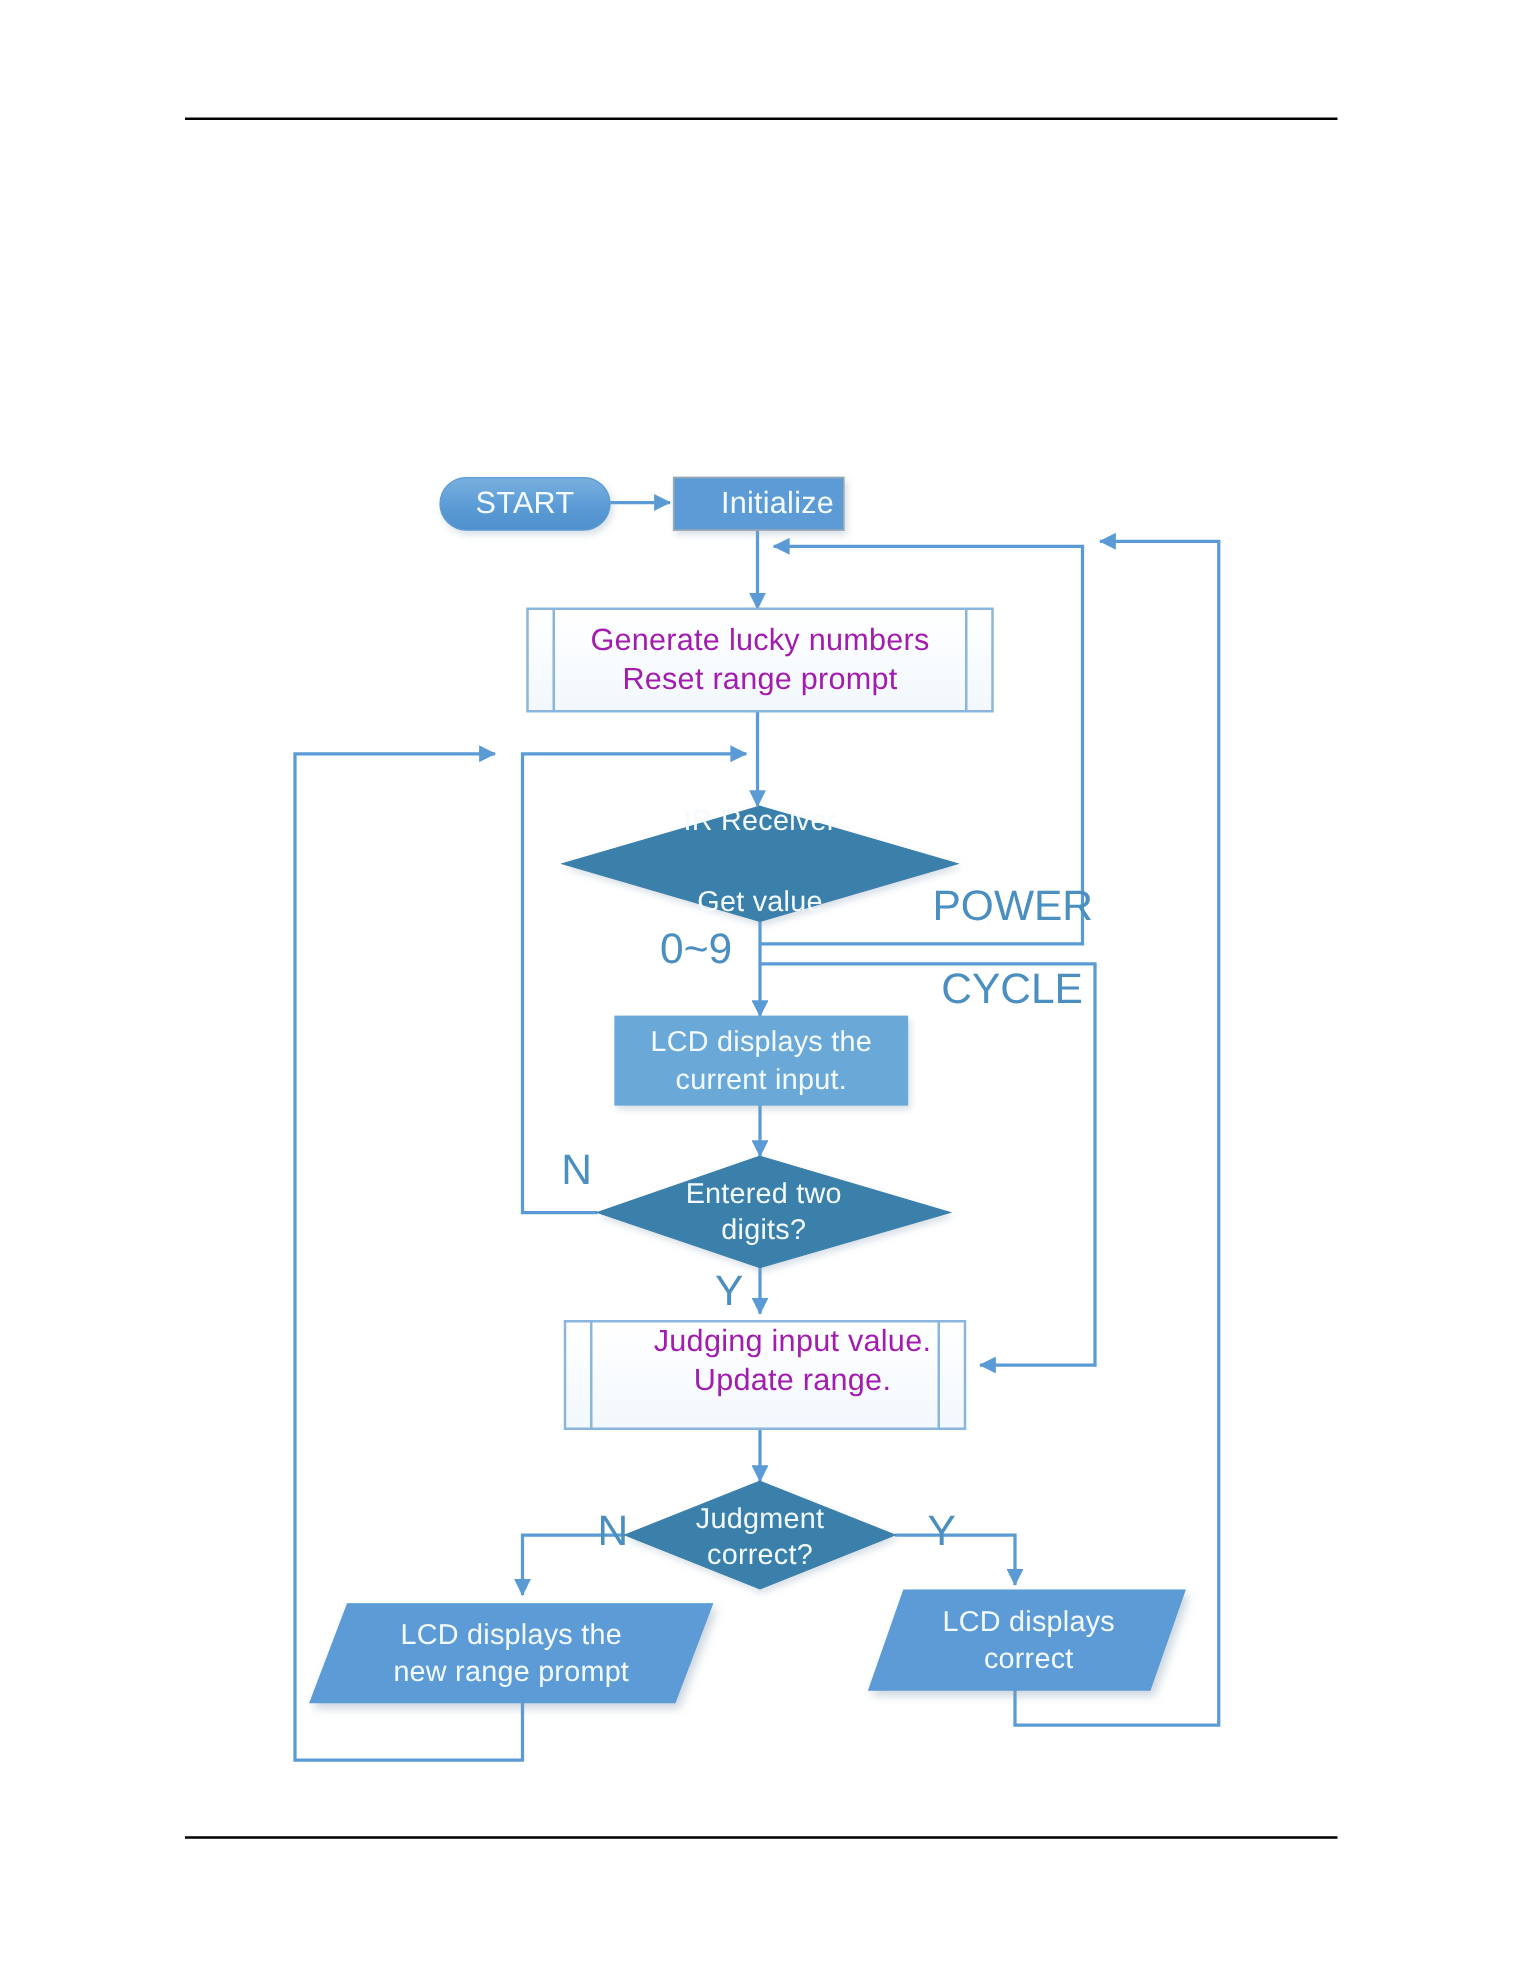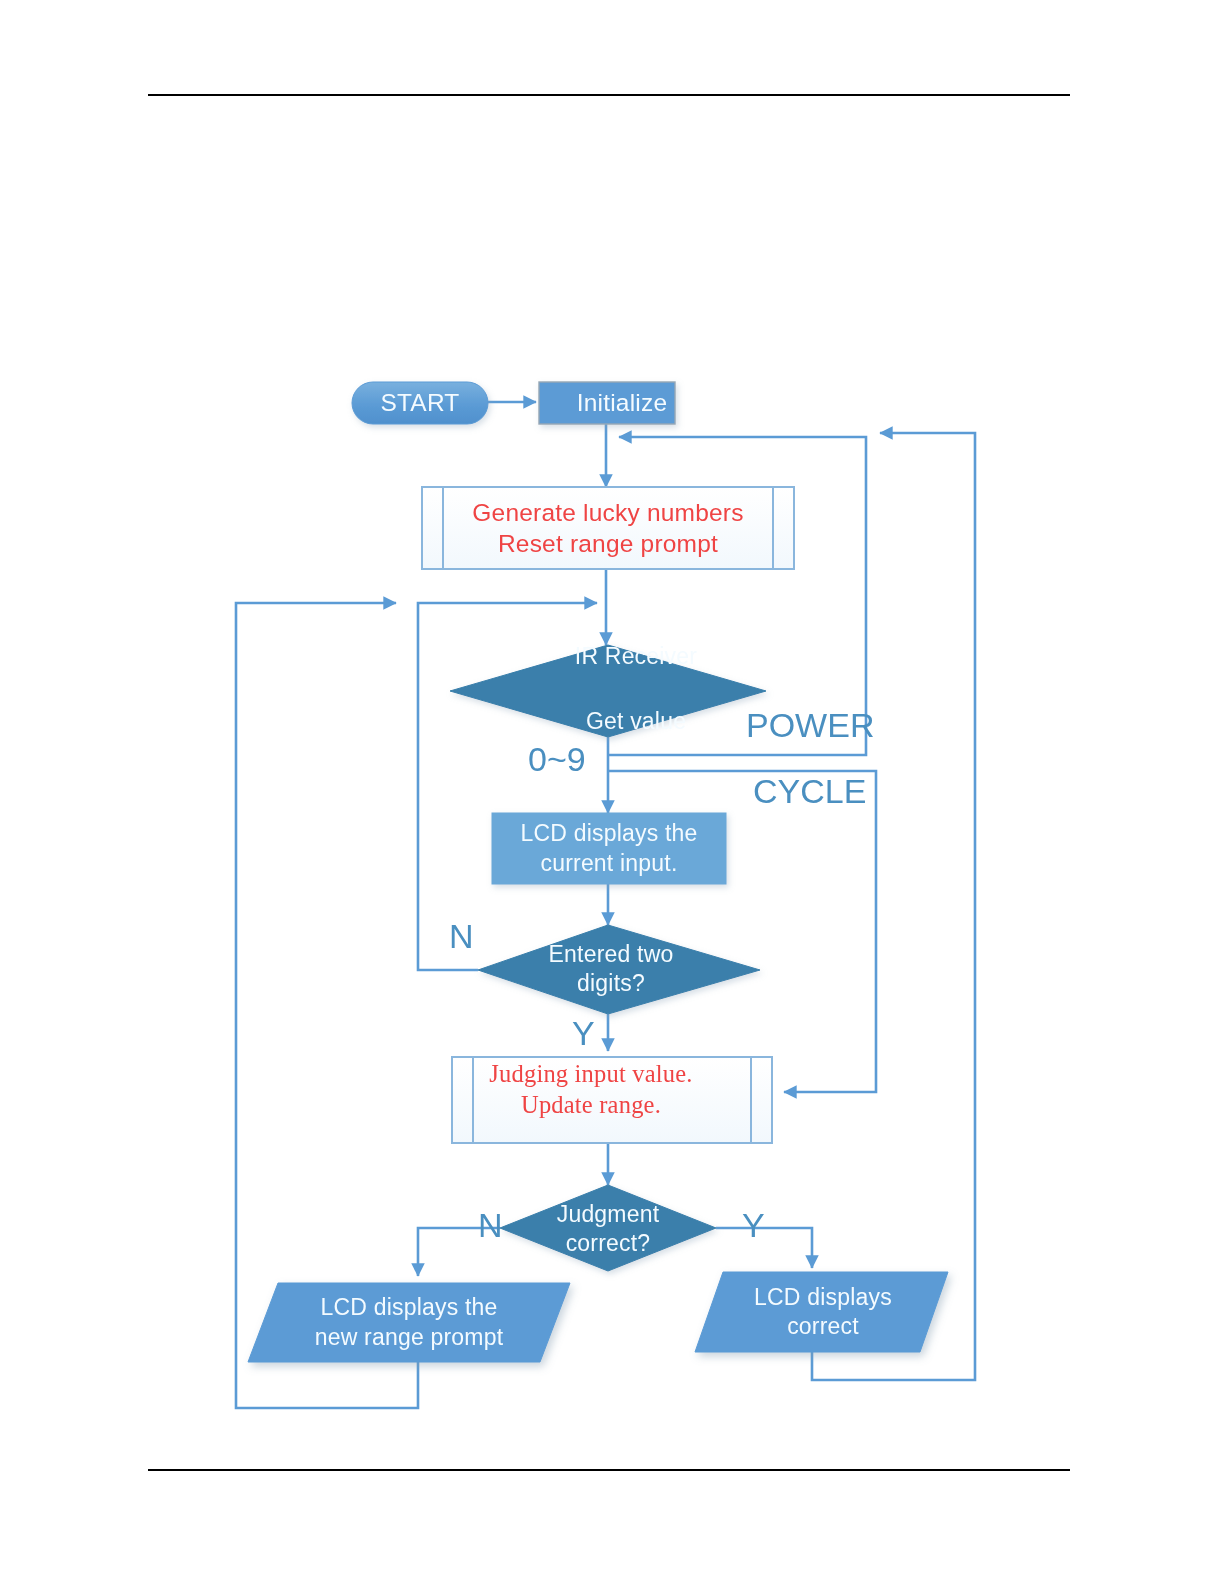--- a/index.html
+++ b/index.html
@@ -54,21 +54,21 @@
     align-items: center;
     justify-content: center;
     text-align: center;
     pointer-events: none;
     line-height: 1.28;
     letter-spacing: .2px;
   }
   .nodelabel span { display: block; white-space: nowrap; }
 
   .t-white { color: #f4fbff; }
-  .t-steel { color: #ef4444; }
+  .t-steel { color: #a21caf; }
 
   .fs-24 { font-size: 24.5px; }
   .fs-23 { font-size: 23px; }
   .fs-26 { font-size: 34px; }
 
   .edgelabel {
     position: absolute;
     color: #4a8fc0;
     font-family: "Liberation Sans", sans-serif;
     white-space: nowrap;
@@ -189,36 +189,36 @@
 
     <div class="nodelabel t-white fs-24" style="left:539px; top:382px; width:136px; height:42px;padding-left:15px;">
       <span>Initialize</span>
     </div>
 
     <div class="nodelabel t-steel fs-24" style="left:443px; top:487px; width:330px; height:82px;">
       <span>Generate lucky numbers</span>
       <span>Reset range prompt</span>
     </div>
 
-    <div class="nodelabel t-white fs-23" style="left:498px; top:648px; width:276px; height:82px;gap:36px;">
+    <div class="nodelabel t-white fs-23" style="left:470px; top:648px; width:276px; height:82px;gap:36px;">
       <span>IR Receiver</span>
       <span>Get value</span>
     </div>
 
     <div class="nodelabel t-white fs-23" style="left:492px; top:813px; width:234px; height:71px;">
       <span>LCD displays the</span>
       <span>current input.</span>
     </div>
 
     <div class="nodelabel t-white fs-23" style="left:498px; top:928px; width:226px; height:82px;">
       <span>Entered two</span>
       <span>digits?</span>
     </div>
 
-    <div class="nodelabel t-steel fs-24" style="left:452px; top:1057px; width:278px; height:64px;font-family:Liberation Serif, serif;">
+    <div class="nodelabel t-steel fs-24" style="left:495px; top:1057px; width:278px; height:64px;">
       <span>Judging input value.</span>
       <span>Update range.</span>
     </div>
 
     <div class="nodelabel t-white fs-23" style="left:520px; top:1188px; width:176px; height:82px;">
       <span>Judgment</span>
       <span>correct?</span>
     </div>
 
     <div class="nodelabel t-white fs-23" style="left:268px; top:1283px; width:282px; height:79px;">

